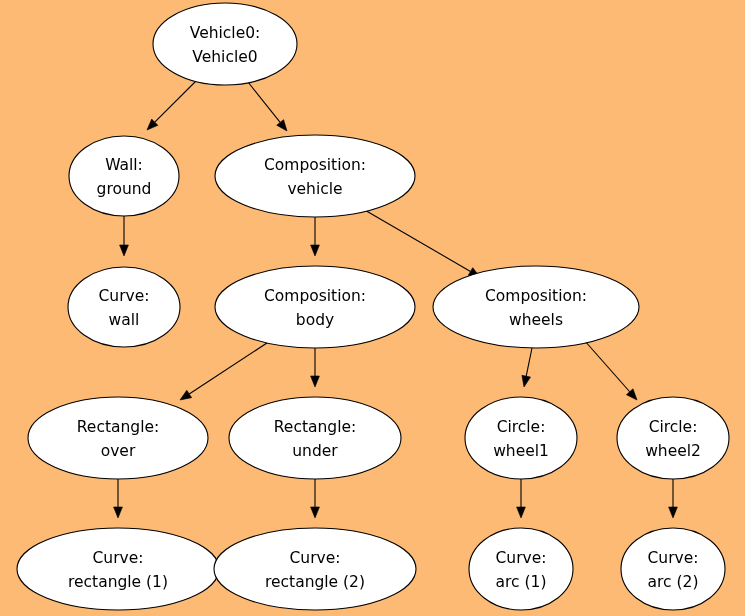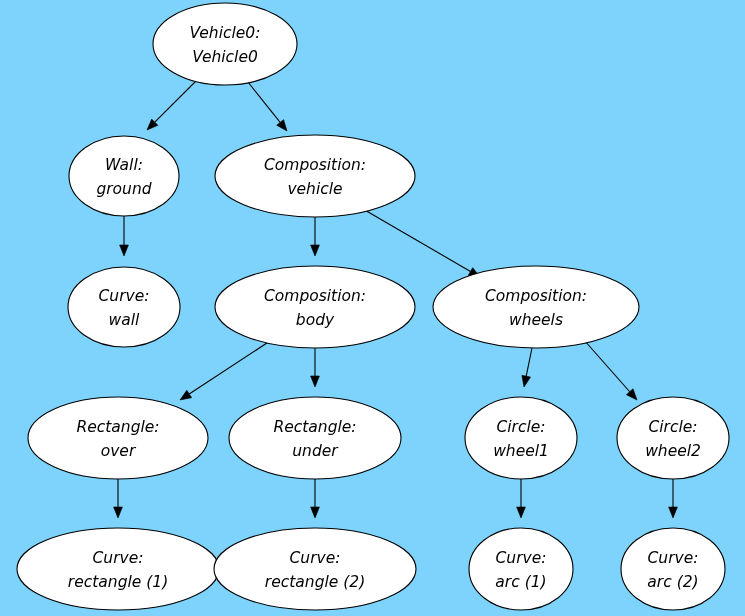--- a/index.html
+++ b/index.html
@@ -4,23 +4,22 @@
 <style>
   html, body {
     margin: 0;
     padding: 0;
     background: #ffffff;
   }
   #graph-canvas {
     position: relative;
     width: 745px;
     height: 616px;
-    background: #7dd3fc;
+    background: #fdba74;
     overflow: hidden;
-    font-style: italic;
   }
   svg#graph-svg {
     display: block;
     width: 745px;
     height: 616px;
   }
   .node-ellipse {
     fill: #ffffff;
     stroke: #000000;
     stroke-width: 1.1;

